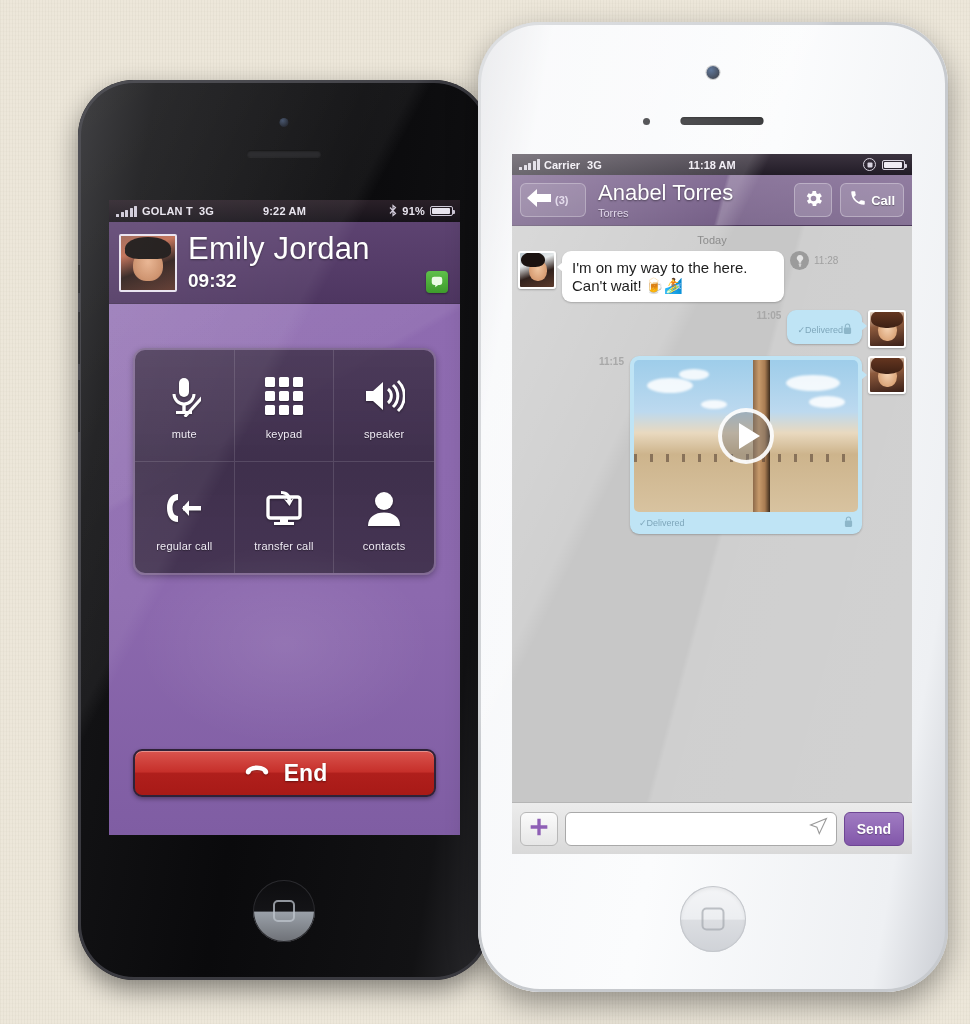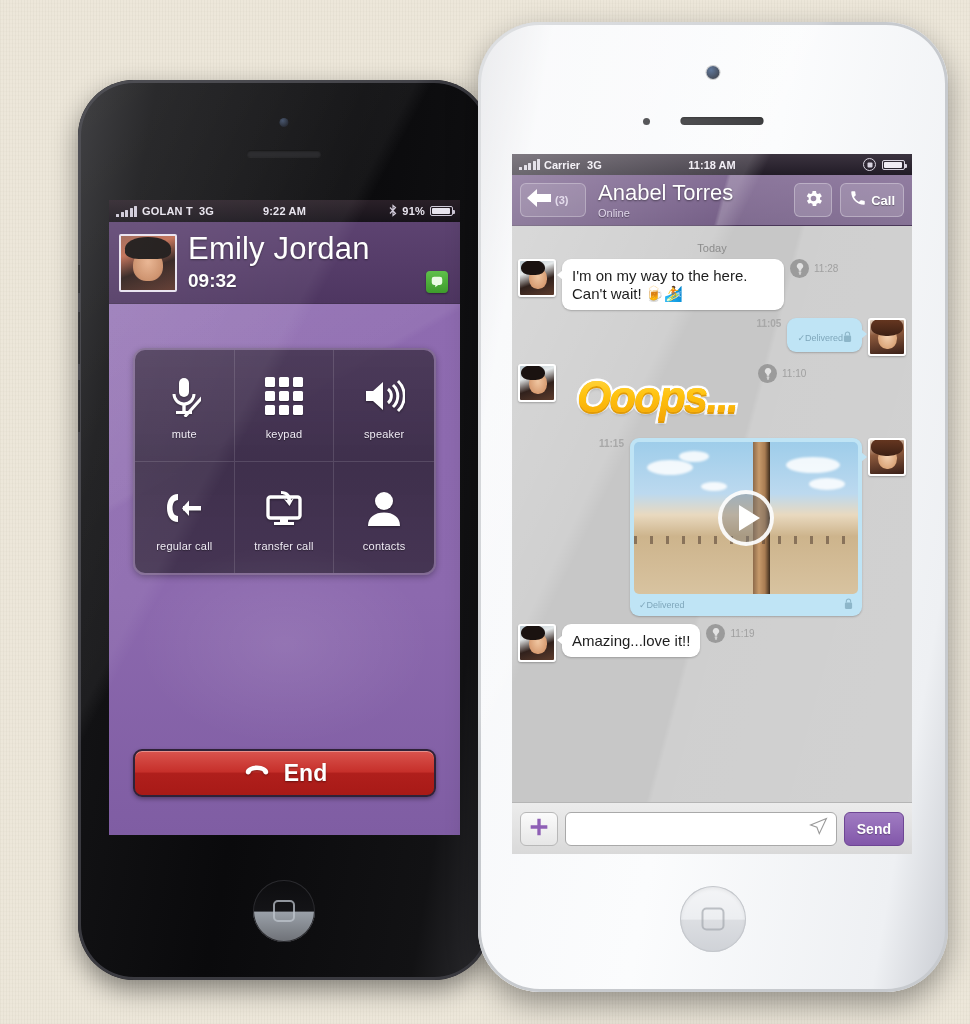--- a/index.html
+++ b/index.html
@@ -230,21 +230,21 @@
 
   
   .chat-scroll {
     position: relative; height: calc(100% - 21px - 51px - 52px);
     background: #c7c7c7; padding: 6px 6px 0; overflow: hidden;
   }
   .chat-scroll::after {
     content:""; position:absolute; inset:0; pointer-events:none;
     background: linear-gradient(105deg, rgba(255,255,255,0) 0 52%, rgba(255,255,255,0.15) 53%, rgba(255,255,255,0.19) 100%);
   }
-  .day-sep { text-align:center; color:#8c8c8c; font-size:11px; margin: 10px 0 5px; position:relative; z-index:2; }
+  .day-sep { text-align:center; color:#8c8c8c; font-size:11px; margin: 2px 0 5px; position:relative; z-index:2; }
 
   .msg-row { display:flex; align-items:flex-start; gap:6px; margin-bottom: 8px; position:relative; z-index:2; }
   .msg-row.out { justify-content: flex-end; }
   .mini-av { width:38px; height:38px; border:2px solid #fff; border-radius:3px; flex:none; overflow:hidden; position:relative;
              box-shadow: 0 1px 2px rgba(0,0,0,0.25); }
   .av-her { background: linear-gradient(160deg,#b9c7cf 0%, #e5e9ea 30%, #31211c 60%, #5c3b2c 100%); }
   .av-her::before { content:""; position:absolute; left:26%; top:22%; width:52%; height:60%; border-radius:48%;
     background: radial-gradient(ellipse at 50% 40%, #f0c6a1 0%, #d79c72 70%, #9a6647 100%); }
   .av-her::after { content:""; position:absolute; left:4%; top:-4%; width:70%; height:46%; border-radius:50% 50% 40% 40%; background:#1a1210; }
   .av-me { background: linear-gradient(170deg,#e8d8c8 0%, #8d5a3d 40%, #3a2018 100%); }
@@ -504,21 +504,21 @@
       <div class="nav-back">
         <span>
           <svg viewBox="0 0 24 18">
               <path d="M10 0 L10 5 L24 5 L24 13 L10 13 L10 18 L0 9z"></path>
             </svg>
         </span>
         <span class="cnt">(3)</span>
       </div>
       <div class="nav-title">
         <span class="nt-name">Anabel Torres</span>
-        <span class="nt-status">Online</span>
+        <span class="nt-status">Torres</span>
       </div>
       <div class="nav-btn gear">
         <span>
           <svg width="21" height="21" viewBox="0 0 24 24">
               <path d="M19.4 13a7.6 7.6 0 0 0 0-2l2.1-1.6-2-3.5-2.5 1a7.6 7.6 0 0 0-1.7-1l-.4-2.6h-4l-.4 2.6a7.6 7.6 0 0 0-1.7 1l-2.5-1-2 3.5L6.6 11a7.6 7.6 0 0 0 0 2l-2.1 1.6 2 3.5 2.5-1a7.6 7.6 0 0 0 1.7 1l.4 2.6h4l.4-2.6a7.6 7.6 0 0 0 1.7-1l2.5 1 2-3.5zM12 15.2A3.2 3.2 0 1 1 12 8.8a3.2 3.2 0 0 1 0 6.4z"></path>
             </svg>
         </span>
       </div>
       <div class="nav-btn">
         <span>
@@ -561,37 +561,20 @@
               <svg viewBox="0 0 10 12">
                   <rect x="1" y="5" width="8" height="7" rx="1.2"></rect>
                   <path d="M2.6 5V3.4a2.4 2.4 0 0 1 4.8 0V5" fill="none" stroke="#8db6c9" stroke-width="1.2"></path>
                 </svg>
             </span>
           </span>
         </div>
         <div class="mini-av av-me"></div>
       </div>
 
-      <div class="msg-row">
-        <div class="mini-av av-her"></div>
-        <div class="sticker">
-          <span class="word">Ooops...</span>
-          <span class="word2">Ooops...</span>
-        </div>
-        <div class="meta">
-          <span class="lamp">
-            <svg viewBox="0 0 12 16">
-                <path d="M6 0a4.2 4.2 0 0 0-2.4 7.7c.5.4.8 1 .8 1.6v1h3.2v-1c0-.6.3-1.2.8-1.6A4.2 4.2 0 0 0 6 0z"></path>
-                <rect x="4.2" y="11.4" width="3.6" height="1.5" rx=".7"></rect>
-                <rect x="4.5" y="13.8" width="3" height="1.5" rx=".7"></rect>
-              </svg>
-          </span>
-          <span class="t">11:10</span>
-        </div>
-      </div>
 
       <div class="msg-row out">
         <div class="meta left-time">
           <span class="t">11:15</span>
         </div>
         <div class="video-bubble">
           <div class="video-frame">
             <span class="cloud" style="left:6%;top:12%;width:46px;height:15px;"></span>
             <span class="cloud" style="left:20%;top:6%;width:30px;height:11px;"></span>
             <span class="cloud" style="left:68%;top:10%;width:54px;height:16px;"></span>
@@ -609,36 +592,20 @@
               <svg viewBox="0 0 10 12">
                   <rect x="1" y="5" width="8" height="7" rx="1.2"></rect>
                   <path d="M2.6 5V3.4a2.4 2.4 0 0 1 4.8 0V5" fill="none" stroke="#8db6c9" stroke-width="1.2"></path>
                 </svg>
             </span>
           </div>
         </div>
         <div class="mini-av av-me"></div>
       </div>
 
-      <div class="msg-row">
-        <div class="mini-av av-her"></div>
-        <div class="bubble in">
-          <span>Amazing...love it!!</span>
-        </div>
-        <div class="meta">
-          <span class="lamp">
-            <svg viewBox="0 0 12 16">
-                <path d="M6 0a4.2 4.2 0 0 0-2.4 7.7c.5.4.8 1 .8 1.6v1h3.2v-1c0-.6.3-1.2.8-1.6A4.2 4.2 0 0 0 6 0z"></path>
-                <rect x="4.2" y="11.4" width="3.6" height="1.5" rx=".7"></rect>
-                <rect x="4.5" y="13.8" width="3" height="1.5" rx=".7"></rect>
-              </svg>
-          </span>
-          <span class="t">11:19</span>
-        </div>
-      </div>
     </div>
 
     <div class="chat-input">
       <div class="plus-btn">
         <span>
           <svg viewBox="0 0 24 24">
               <path d="M10 2h4v8h8v4h-8v8h-4v-8H2v-4h8z"></path>
             </svg>
         </span>
       </div>

